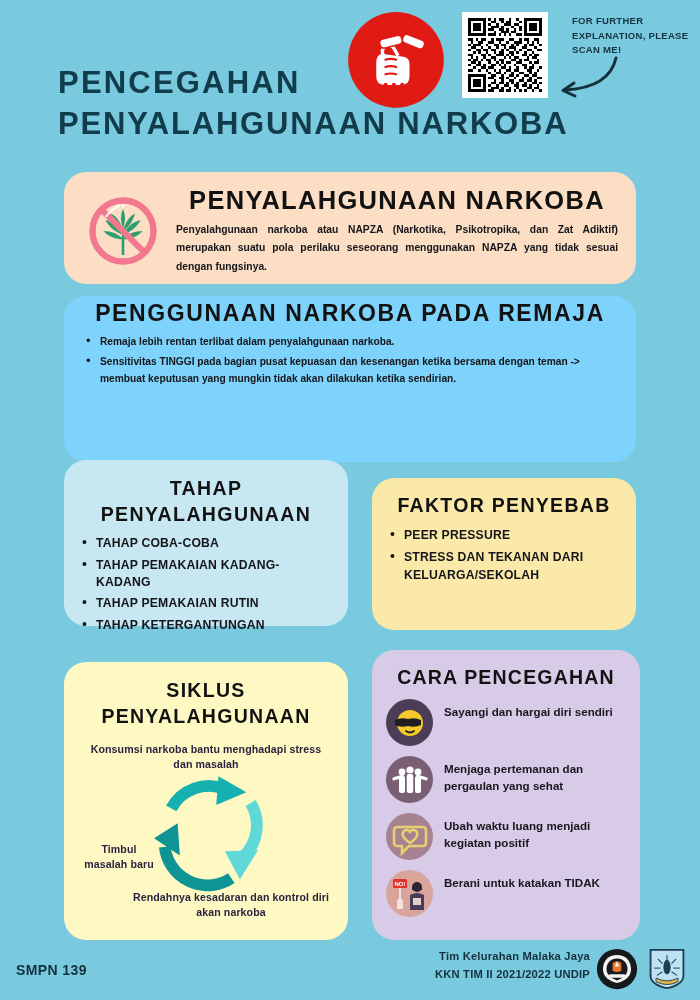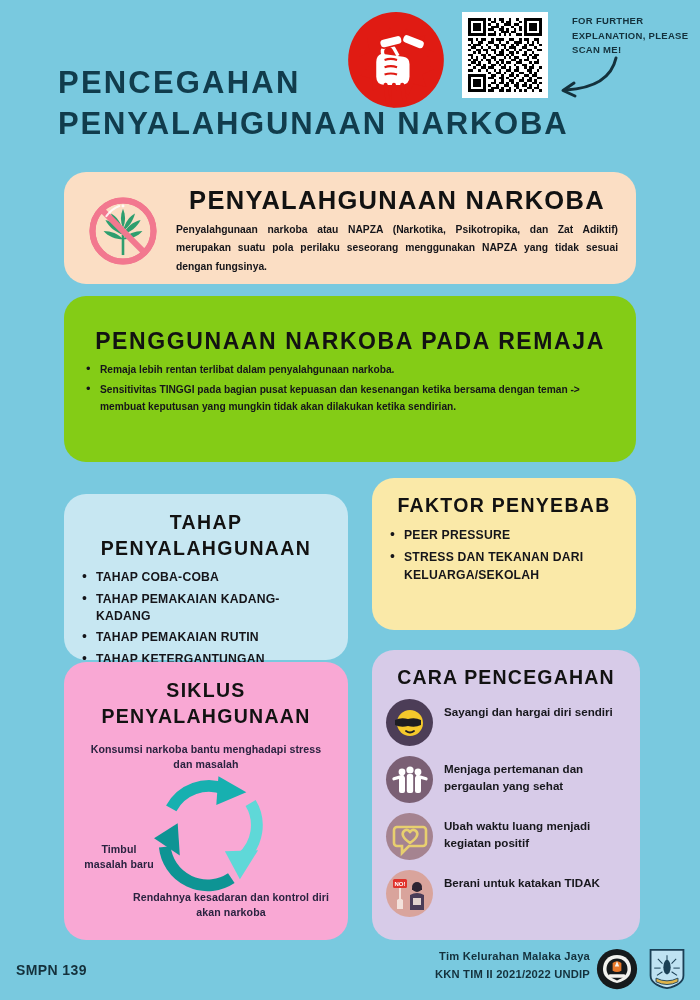--- a/index.html
+++ b/index.html
@@ -36,49 +36,49 @@
   
   .card-def{left:64px;top:172px;width:572px;height:112px;background:#fbdec4;
     padding:10px 18px 10px 112px;}
   .no-drug-icon{position:absolute;left:22px;top:22px;width:74px;height:74px;}
   .def-title{font-size:25.5px;font-weight:bold;color:#121212;letter-spacing:1.3px;
     text-align:center;margin:4px 0 6px;white-space:nowrap;}
   .def-body{font-size:10.3px;color:#15151a;line-height:1.78;font-weight:600;
     text-align:justify;}
 
   
-  .card-teen{left:64px;top:296px;width:572px;height:166px;background:#84cc16;
-    padding:28px 20px;}
+  .card-teen{left:64px;top:296px;width:572px;height:166px;background:#7dd3fc;
+    padding:0 20px;}
   .teen-title{font-size:23px;font-weight:bold;color:#121212;letter-spacing:1.6px;
     text-align:center;margin:4px 0 7px;white-space:nowrap;}
   ul.bul{list-style:none;margin:0;padding:0;}
   ul.bul li{position:relative;padding-left:16px;margin-bottom:3px;}
   ul.bul li:before{content:"•";position:absolute;left:2px;top:-1px;font-size:13px;color:#15151a;}
   .teen-item{font-size:10.2px;color:#15151a;line-height:1.66;font-weight:600;}
 
   
-  .card-stage{left:64px;top:494px;width:284px;height:166px;background:#c7e7f2;
+  .card-stage{left:64px;top:460px;width:284px;height:166px;background:#c7e7f2;
     padding:12px 14px;}
   .stage-title{font-size:19.5px;font-weight:bold;color:#121212;letter-spacing:1.4px;
     text-align:center;line-height:1.32;margin:4px 0 8px;}
   .stage-item{font-size:12.2px;color:#15151a;line-height:1.42;font-weight:600;letter-spacing:.2px;}
   ul.stagelist li{margin-bottom:4px;padding-left:18px;}
   ul.stagelist li:before{font-size:14px;left:4px;}
 
   
   .card-factor{left:372px;top:478px;width:264px;height:152px;background:#fae9a8;
     padding:14px 16px;}
   .factor-title{font-size:19.5px;font-weight:bold;color:#121212;letter-spacing:1.3px;
     text-align:center;margin:2px 0 10px;white-space:nowrap;}
   .factor-item{font-size:12.2px;color:#15151a;line-height:1.42;font-weight:600;letter-spacing:.2px;}
   ul.factorlist li{margin-bottom:5px;padding-left:16px;}
   ul.factorlist li:before{font-size:14px;left:2px;}
 
   
-  .card-cycle{left:64px;top:662px;width:284px;height:278px;background:#f9a8d4;
+  .card-cycle{left:64px;top:662px;width:284px;height:278px;background:#fef9c3;
     padding:12px 12px;}
   .cycle-title{font-size:19.5px;font-weight:bold;color:#121212;letter-spacing:1.3px;
     text-align:center;line-height:1.32;margin:4px 0 6px;}
   .cyc-lab{position:absolute;font-size:10.6px;font-weight:bold;color:#2a2340;
     line-height:1.45;text-align:center;letter-spacing:.1px;}
   .cyc-top{left:26px;top:80px;width:232px;}
   .cyc-left{left:16px;top:180px;width:78px;}
   .cyc-bottom{left:56px;top:228px;width:222px;}
   .cycle-svg{position:absolute;left:82px;top:112px;width:132px;height:118px;}
 

